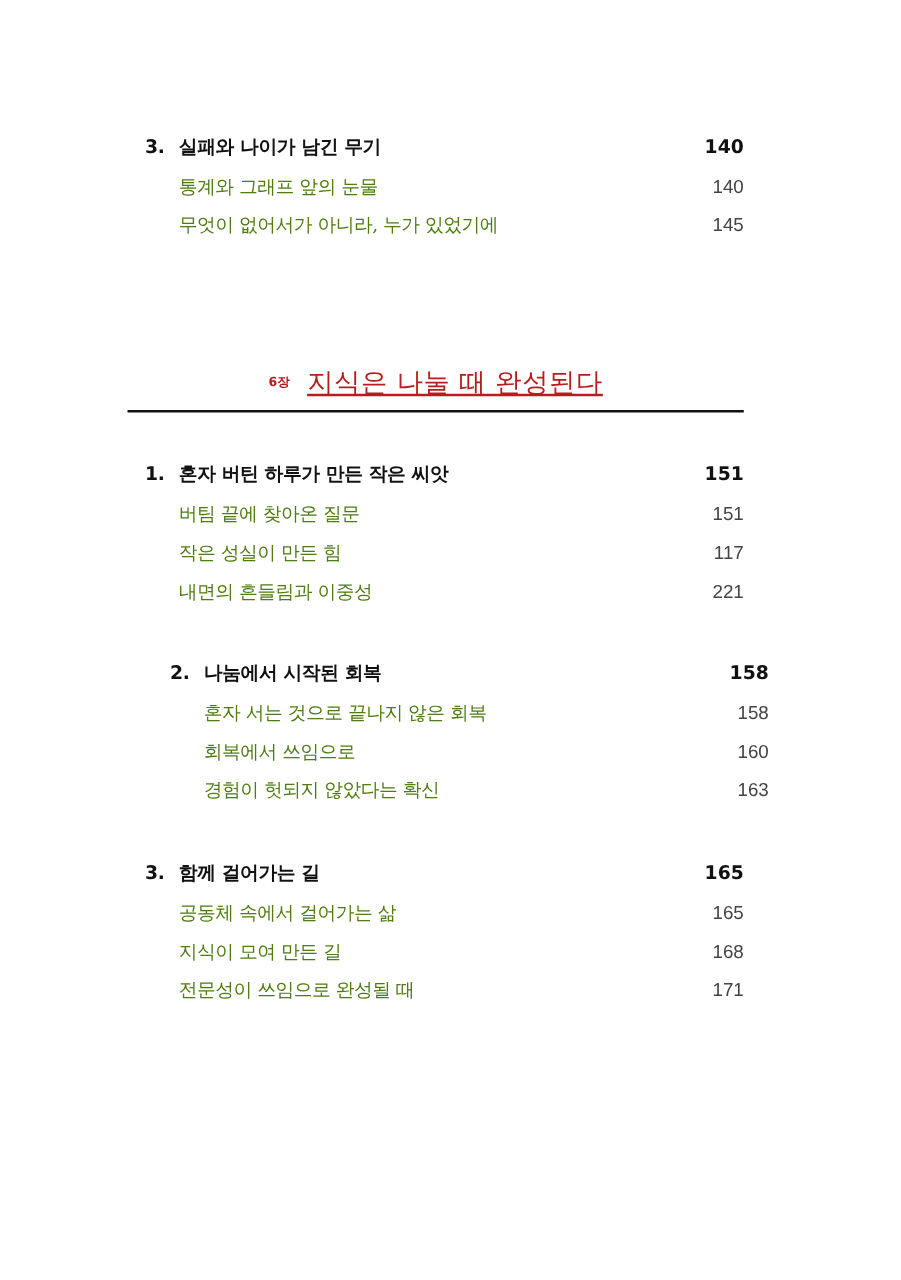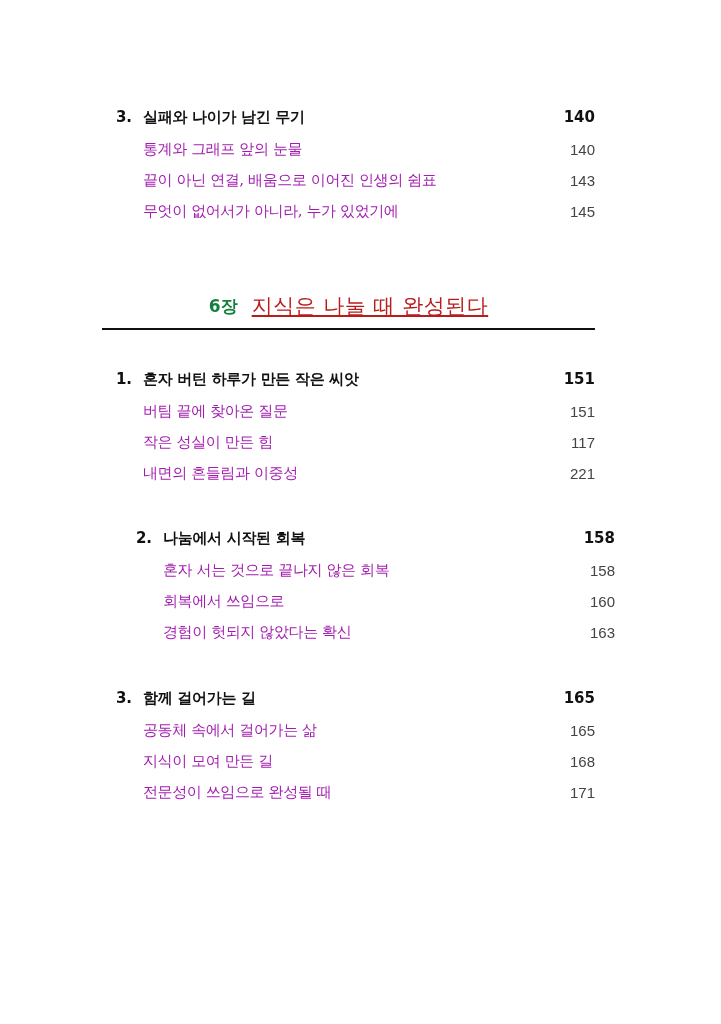--- a/index.html
+++ b/index.html
@@ -48,42 +48,42 @@
       font-size: 15px;
       color: #111111;
     }
     .head .idx {
       display: inline-block;
       width: 27px;
     }
     .sub .title {
       font-family: "DejaVu Serif", "Liberation Serif", serif;
       font-size: 15px;
-      color: #a21caf;
+      color: #4d7c0f;
       padding-left: 27px;
       letter-spacing: -0.4px;
     }
     .sub .num {
       font-size: 15px;
       color: #444444;
       font-family: "Liberation Sans", sans-serif;
     }
     .chapter {
       position: absolute;
       left: 102px;
       width: 493px;
       top: 292px;
       text-align: center;
       height: 36px;
       border-bottom: 2px solid #111111;
     }
     .chapter .label {
       font-weight: bold;
-      font-size: 17px;
-      color: #15803d;
+      font-size: 10px;
+      color: #b91c1c;
       margin-right: 14px;
       vertical-align: middle;
     }
     .chapter .name {
       font-size: 21px;
       color: #b91c1c;
       vertical-align: middle;
       letter-spacing: 0.5px;
       text-decoration: underline;
     }
@@ -96,24 +96,20 @@
   <div class="section" style="top:102px;">
     <div class="row head">
       <span class="title">
         <span class="idx">3.</span><span>실패와 나이가 남긴 무기</span>
       </span>
       <span class="num">140</span>
     </div>
     <div class="row sub">
       <span class="title">통계와 그래프 앞의 눈물</span>
       <span class="num">140</span>
-    </div>
-    <div class="row sub">
-      <span class="title">끝이 아닌 연결, 배움으로 이어진 인생의 쉼표</span>
-      <span class="num">143</span>
     </div>
     <div class="row sub">
       <span class="title">무엇이 없어서가 아니라, 누가 있었기에</span>
       <span class="num">145</span>
     </div>
   </div>
 
   <div class="chapter">
     <span class="label">6장</span><span class="name">지식은 나눌 때 완성된다</span>
   </div>

